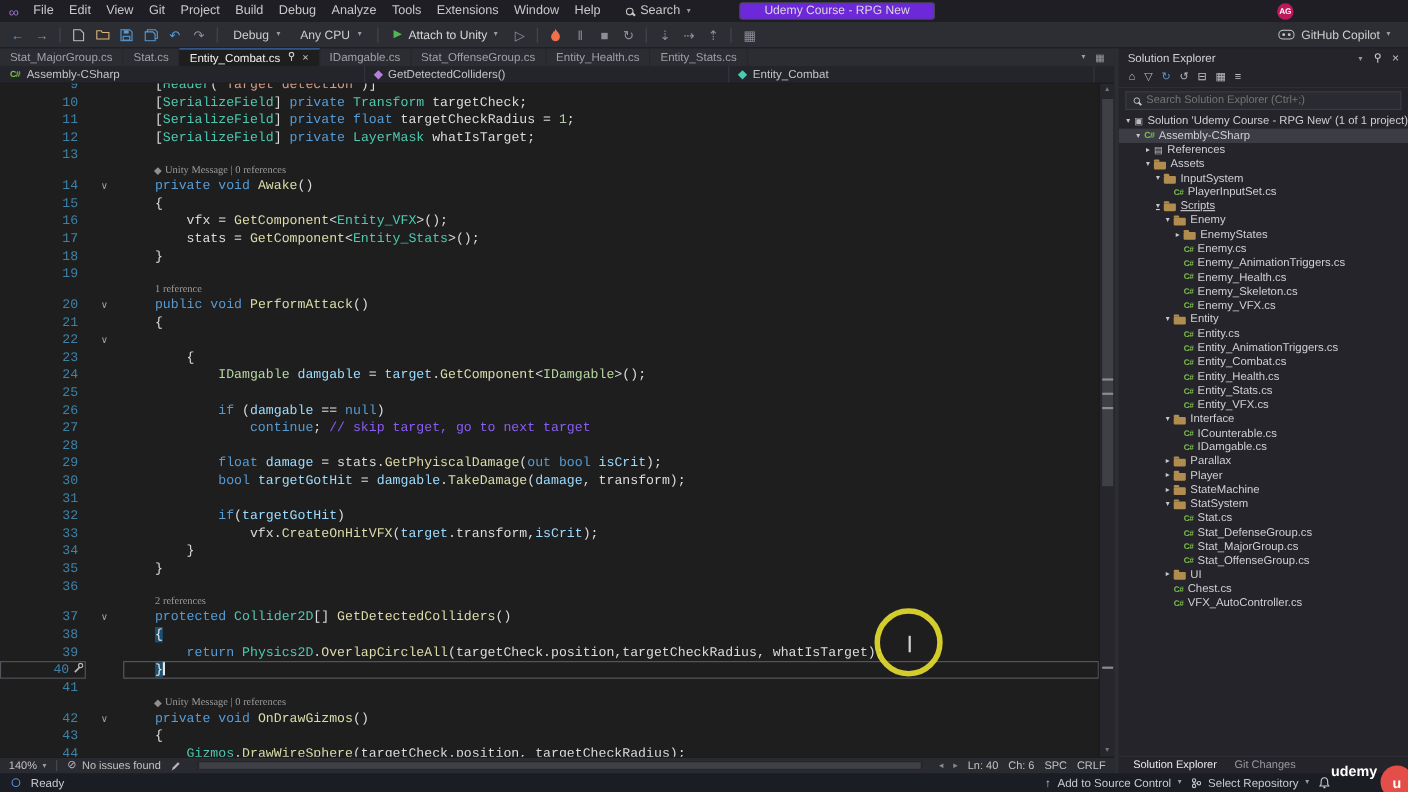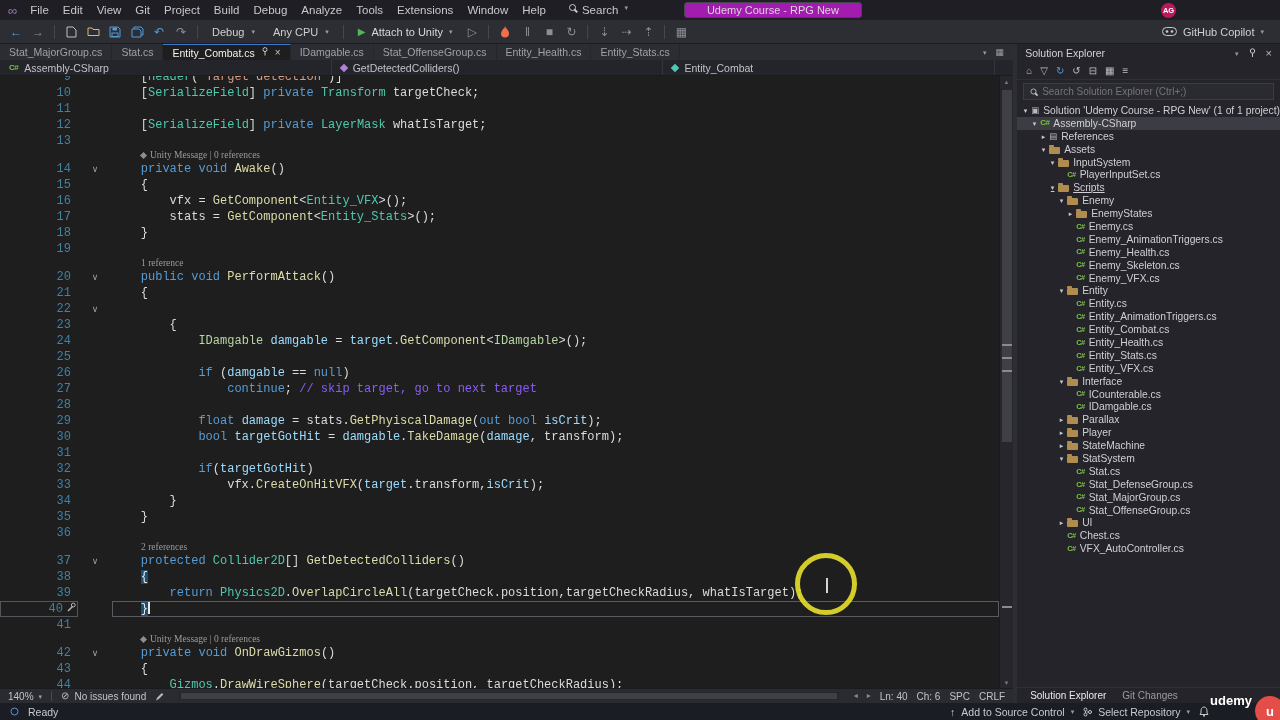--- a/index.html
+++ b/index.html
@@ -5,24 +5,24 @@
   *{box-sizing:border-box;margin:0;padding:0}
   html,body{width:1280px;height:720px;overflow:hidden}
   body{position:relative;background:#1e1e1e;font-family:"Liberation Sans",sans-serif;color:#c9c9c9;font-size:12px}
   .spacer{flex:1}
   .dd{font-size:7px;color:#9a9aa2;line-height:1}
   
   .titlebar{display:flex;align-items:center;height:20px;background:#1e1e24;padding:0 8px;font-size:11.5px;color:#c9c9c9}
   .appico{color:#a074c4;font-size:13px;margin-right:6px;line-height:1}
   .menus{display:flex}
   .menu-item{padding:2px 7px;border-radius:3px;cursor:default}
-  .searchbox{display:flex;align-items:flex-start;gap:6px;margin-left:8px;padding:1px 8px}
+  .searchbox{display:flex;align-items:center;gap:6px;margin-left:8px;padding:1px 8px}
   .mag{width:7px;height:7px;border:1.5px solid #c8c8c8;border-radius:50%;position:relative;display:inline-block}
   .mag::after{content:"";position:absolute;width:4px;height:1.5px;background:#c8c8c8;transform:rotate(45deg);right:-3px;bottom:-1px}
-  .title-pill{margin-left:48px;padding:1px 22px;border:1px solid #46464f;border-radius:3px;background:#a21caf;font-size:11px;color:#d8d8d8;white-space:nowrap}
+  .title-pill{margin-left:36px;padding:1px 22px;border:1px solid #46464f;border-radius:3px;background:#6d28d9;font-size:11px;color:#d8d8d8;white-space:nowrap}
   .avatar{margin-left:auto;margin-right:96px;width:15px;height:15px;border-radius:50%;background:#be185d;color:#fff;font-size:7.5px;font-weight:bold;display:flex;align-items:center;justify-content:center}
   
   .toolbar{display:flex;align-items:center;height:24px;background:#2d2d34;border-bottom:1px solid #1b1b1f;padding:0 6px;gap:2px;font-size:11px}
   .tbi{width:20px;height:18px;display:flex;align-items:center;justify-content:center;font-size:12px;color:#bfc5cd;line-height:1}
   .tbi.blue{color:#569cd6}.tbi.dim{color:#8b8f98}
   .tsep{width:1px;height:14px;background:#46464e;margin:0 4px}
   .tdd{display:flex;align-items:center;gap:7px;padding:1px 8px;color:#cfcfcf}
   .attach{display:flex;align-items:center;gap:6px;padding:1px 8px;color:#d8d8d8}
   .playico{color:#53b556;font-size:10px;line-height:1}
   .copilot{display:flex;align-items:center;gap:6px;margin-left:auto;padding-right:10px;color:#cfcfcf}
@@ -272,20 +272,21 @@
               <span>10</span>
             </span>
             <span class="fold"></span>
             <span class="codewrap"><span class="tk-d">    [</span><span class="tk-t">SerializeField</span><span class="tk-d">] </span><span class="tk-k">private</span><span class="tk-d"> </span><span class="tk-t">Transform</span><span class="tk-d"> targetCheck;</span></span>
           </div>
           <div class="code-row">
             <span class="gut">
               <span>11</span>
             </span>
             <span class="fold"></span>
+            <span class="codewrap"><span class="tk-d">    [</span><span class="tk-t">SerializeField</span><span class="tk-d">] </span><span class="tk-k">private</span><span class="tk-d"> </span><span class="tk-k">float</span><span class="tk-d"> targetCheckRadius = </span><span class="tk-n">1</span><span class="tk-d">;</span></span>
           </div>
           <div class="code-row">
             <span class="gut">
               <span>12</span>
             </span>
             <span class="fold"></span>
             <span class="codewrap"><span class="tk-d">    [</span><span class="tk-t">SerializeField</span><span class="tk-d">] </span><span class="tk-k">private</span><span class="tk-d"> </span><span class="tk-t">LayerMask</span><span class="tk-d"> whatIsTarget;</span></span>
           </div>
           <div class="code-row">
             <span class="gut">

